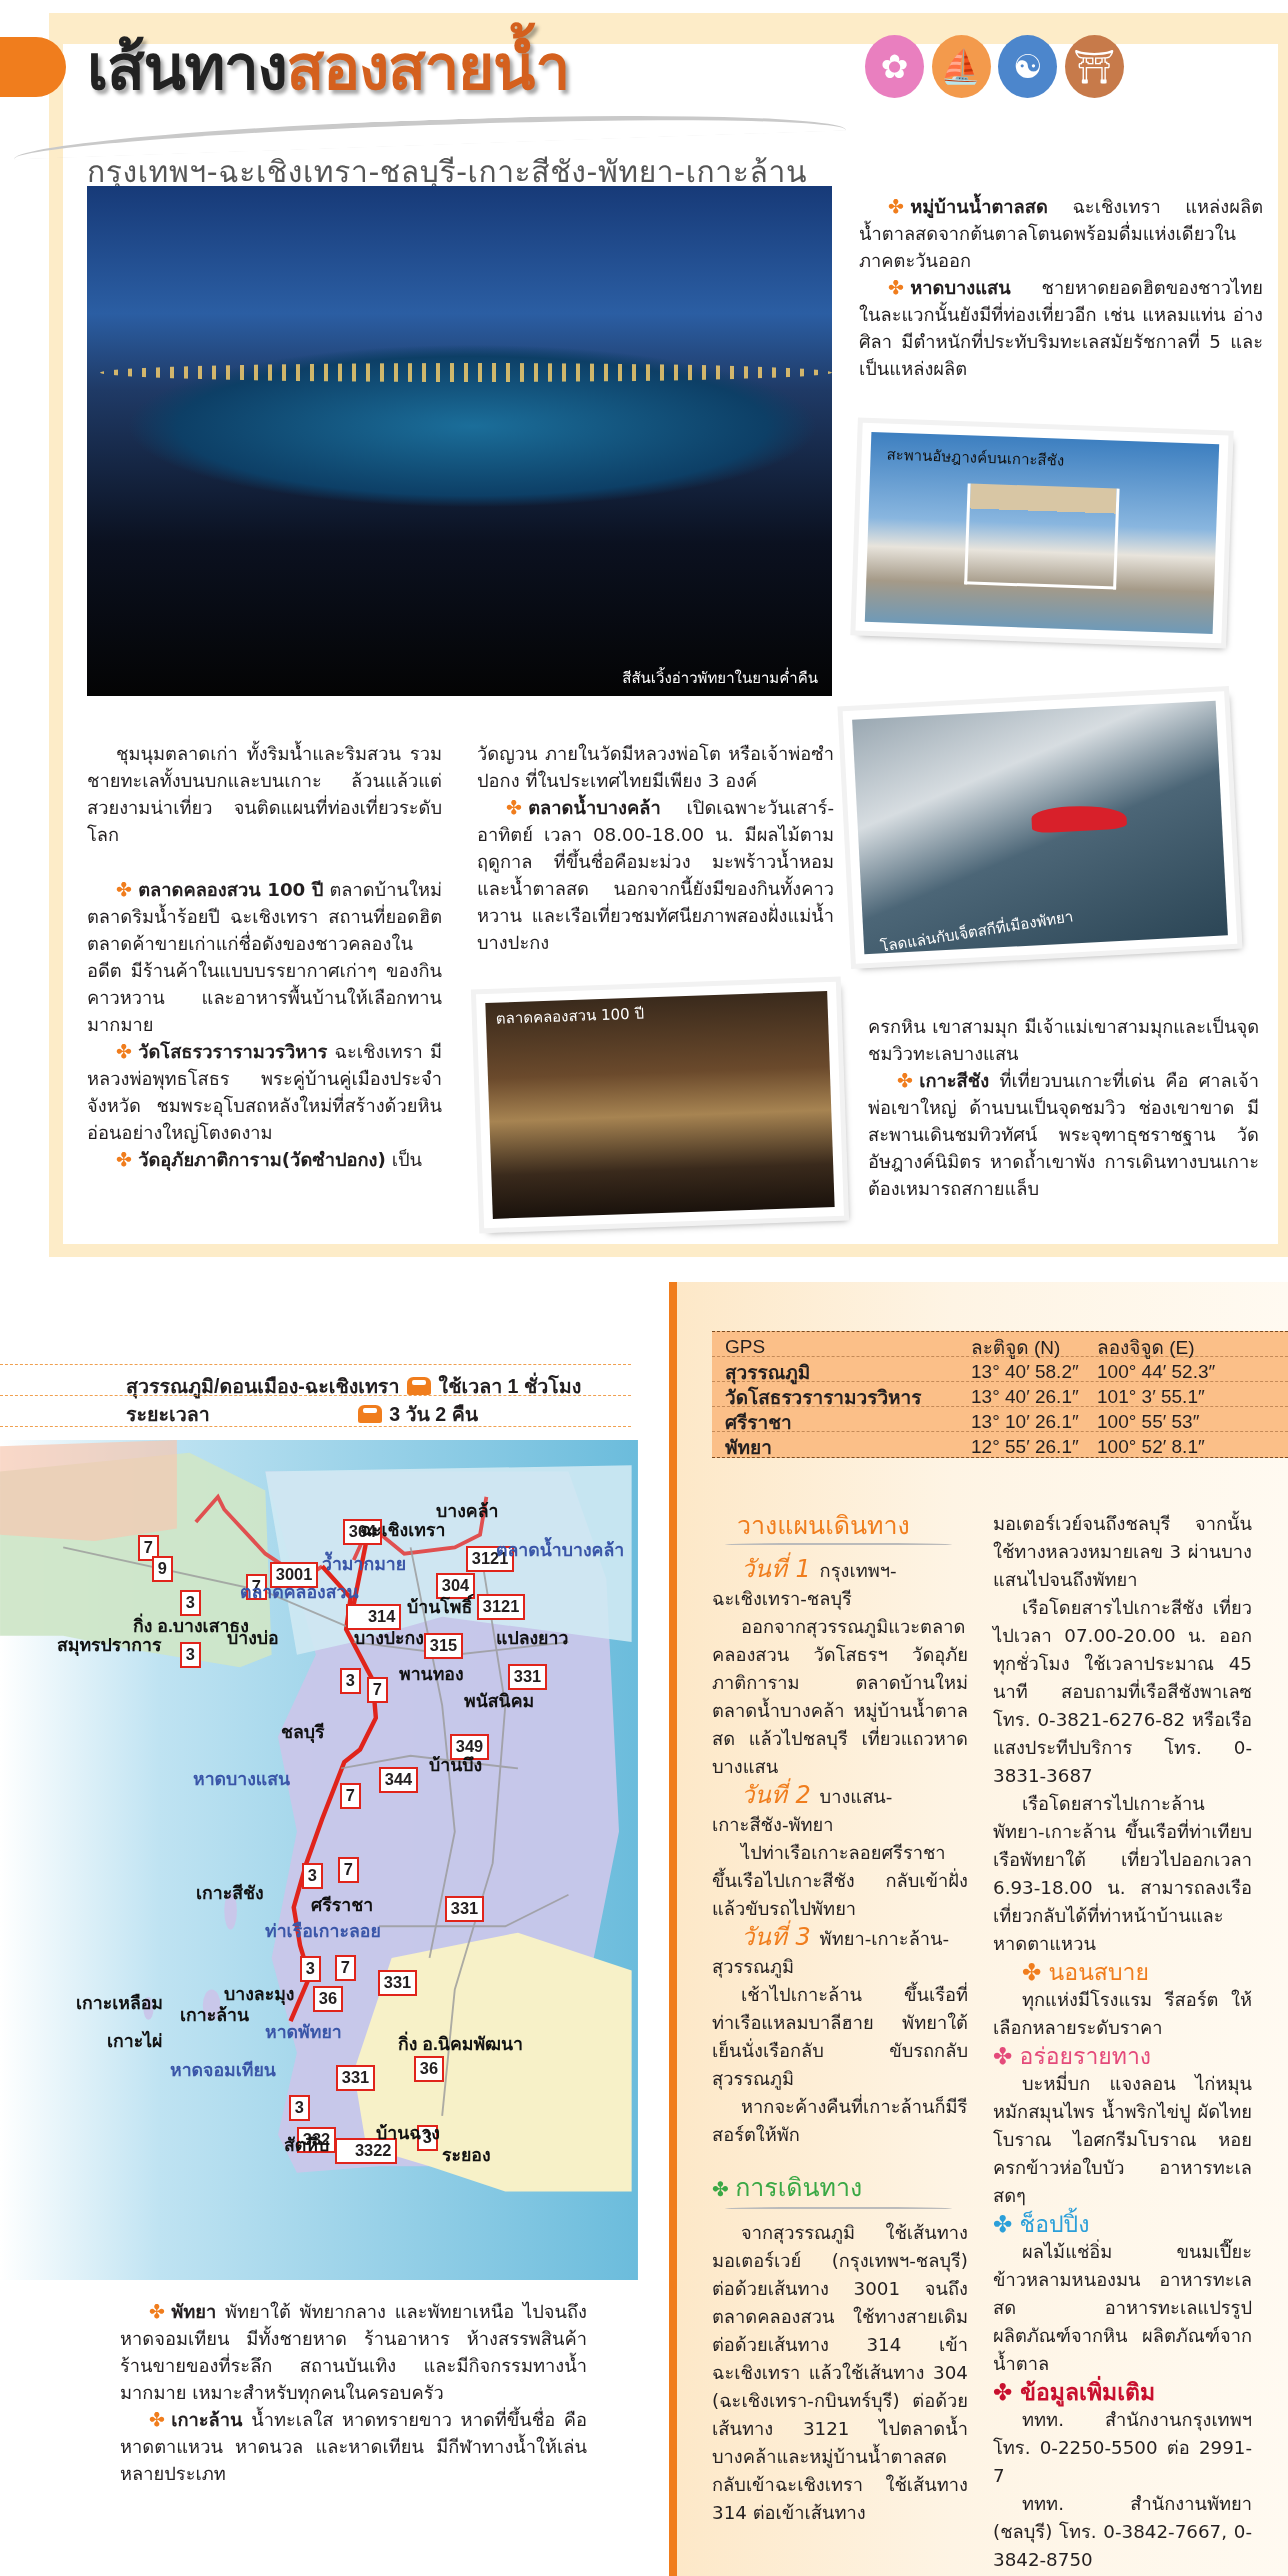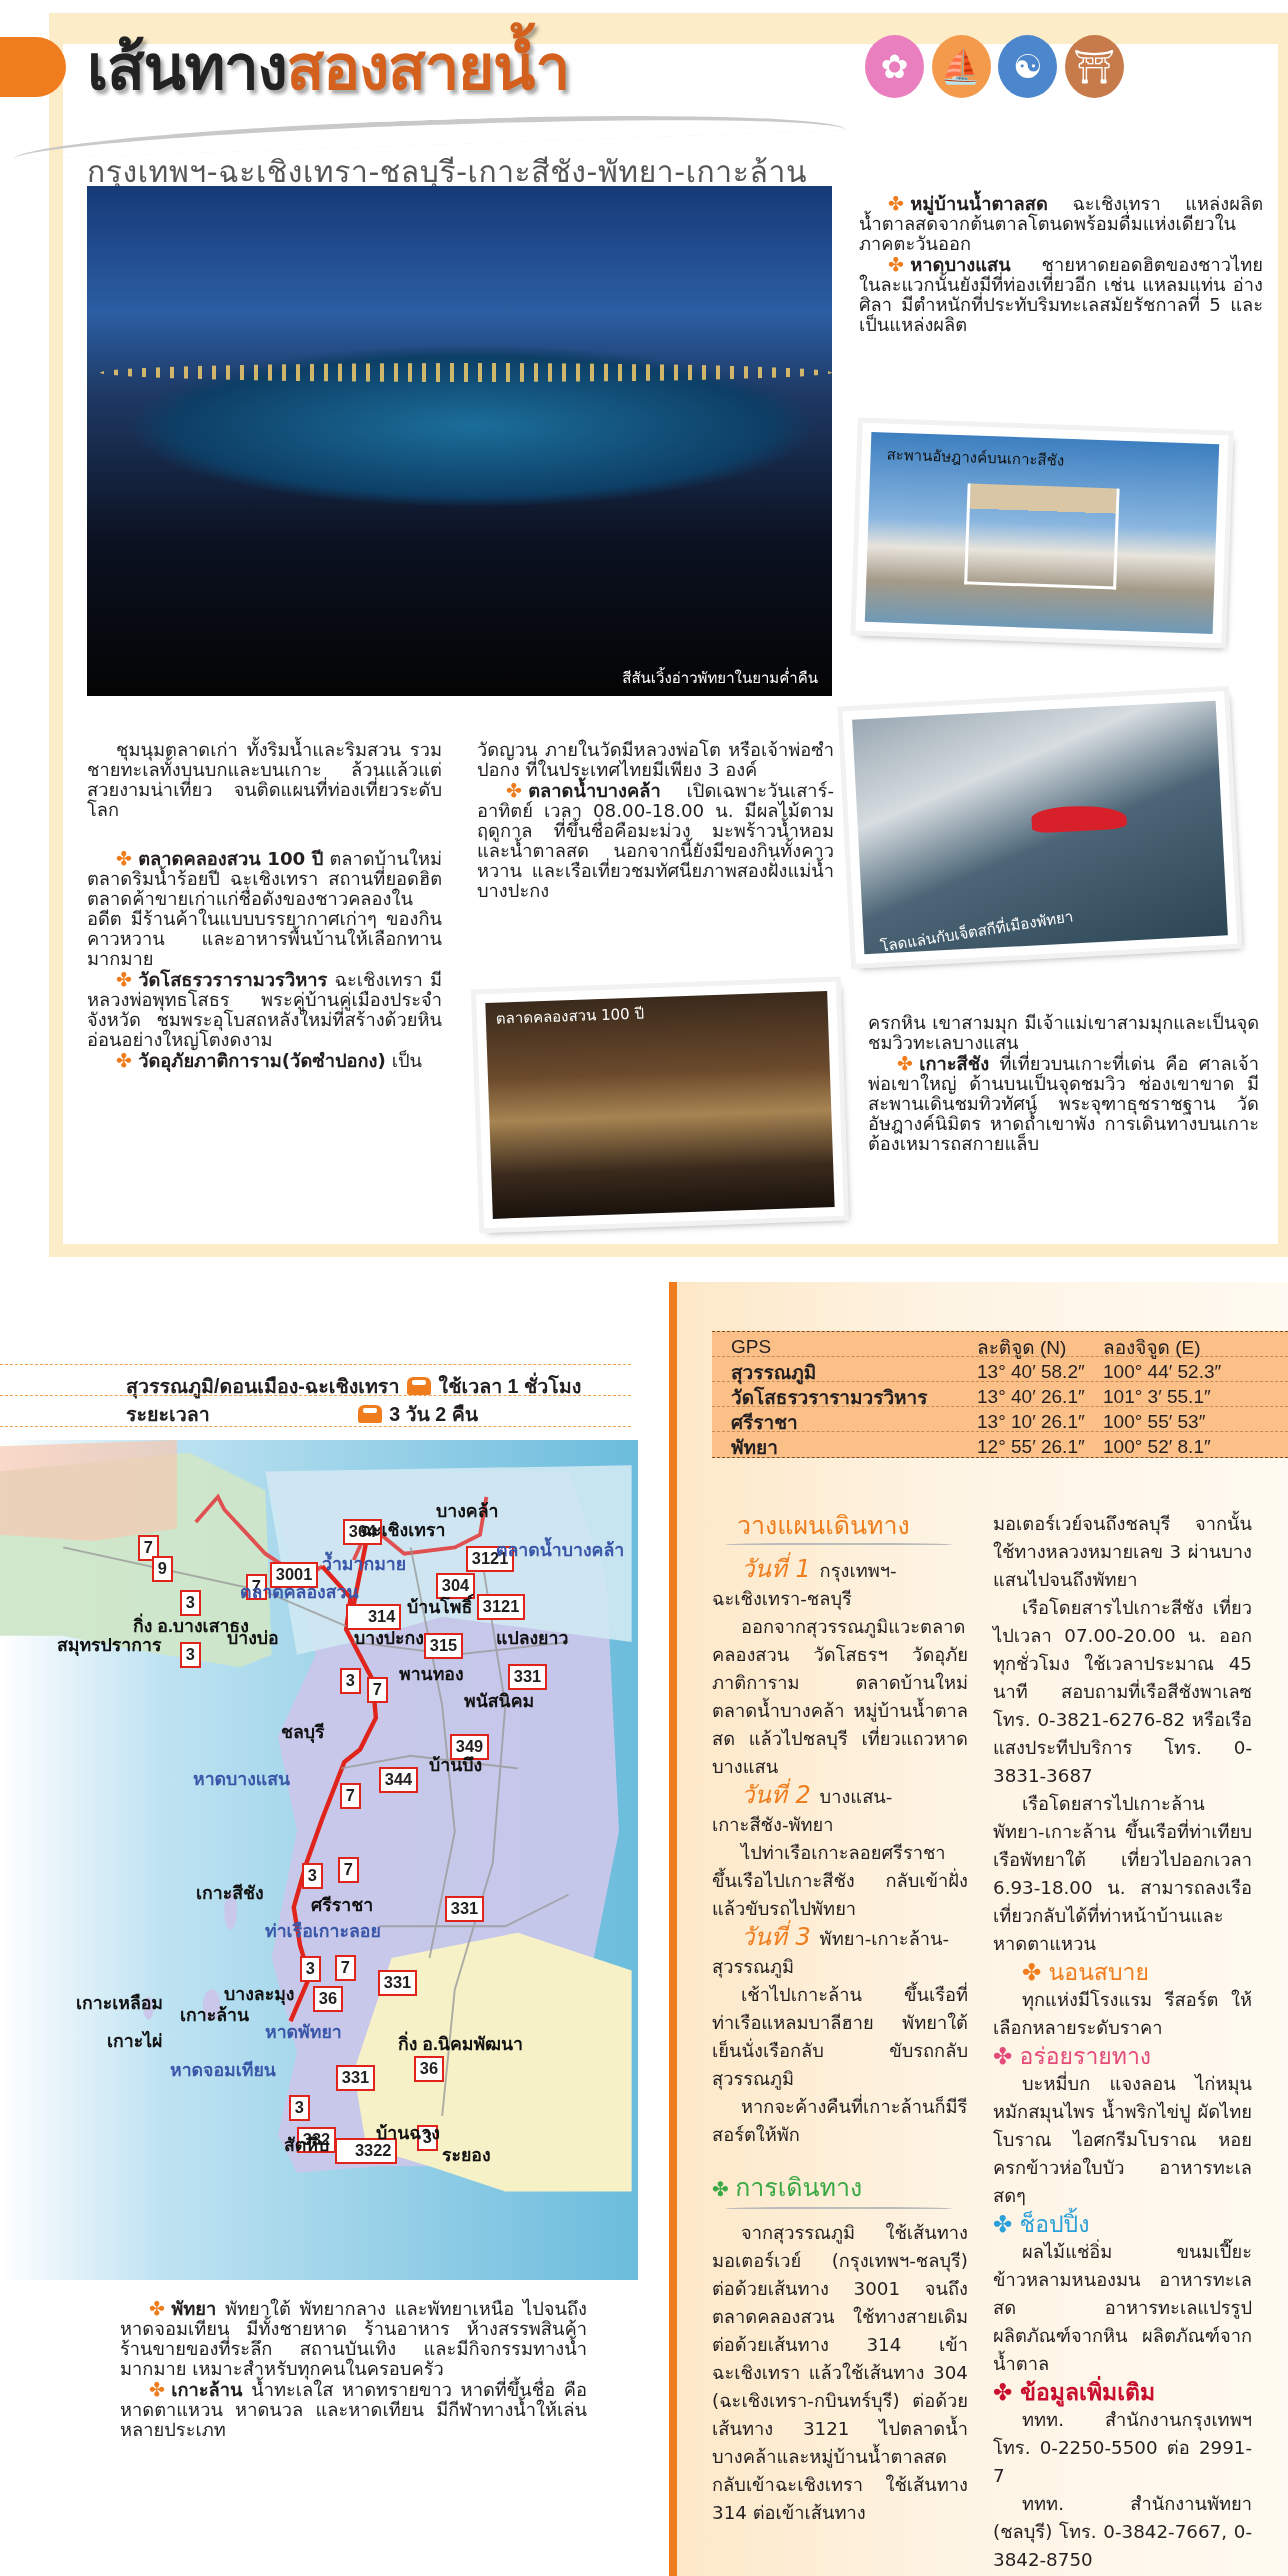--- a/index.html
+++ b/index.html
@@ -14,32 +14,32 @@
 .title .a{color:#222}
 .title .b{color:#d4601e}
 .swoosh{left:12.6px;top:120px;width:833px;height:25px;border-top:5px solid #c9c9c9;border-radius:50%/100% 100% 0 0;transform:rotate(-2deg)}
 .icons{left:865px;top:35px;display:flex;gap:7.6px}
 .icon-oval{width:59px;height:63px;border-radius:50%;display:flex;align-items:center;justify-content:center;color:#fff;font-size:33px}
 .subtitle{left:87px;top:148px;font-size:30px;color:#555;letter-spacing:0.6px}
 .photo-main{left:87px;top:186px;width:745px;height:510px;background:linear-gradient(180deg,#173a78 0%,#2b5ea3 25%,#1f3a66 40%,#0b1120 70%,#040404 100%);overflow:hidden}
 .bay{position:absolute;left:38px;top:158px;width:695px;height:164px;border-radius:50%;background:radial-gradient(ellipse at center,#1b6e9a 0%,#0d3f66 60%,transparent 70%)}
 .lights{position:absolute;left:12.6px;top:177px;width:732px;height:19px;background:repeating-linear-gradient(90deg,#ffd36b 0 3.8px,transparent 3.8px 14px);opacity:.8;border-radius:50%}
 .caption-white{color:#fff;font-size:15px;position:absolute}
-.text{font-size:18.3px;line-height:20px;text-align:justify}
+.text{font-size:18.3px;line-height:27px;text-align:justify}
 .text p{text-indent:29px}
 .bullet{color:#f07d1d;font-size:19px;margin-right:6.3px}
 .b{font-weight:bold}
 .polaroid{position:absolute;background:#fff;box-shadow:0 0 0 5px #f2f2f2,3.8px 5px 7.6px rgba(0,0,0,.35);overflow:hidden}
 .polaroid .img{position:absolute;inset:8.8px}
 .cap-dark{position:absolute;font-size:15px;color:#111}
 
 .orange-bar{left:669px;top:1282px;width:7.6px;height:1294px;background:#f07d1d}
 .right-panel{left:677px;top:1282px;width:611px;height:1294px;background:linear-gradient(90deg,#fde8c8 0%,#fef4e4 45%,#fffaf1 100%)}
 .gps{left:712px;top:1331px;width:576px;background:#fbbf88;border-top:1.9px dashed #7a4a20;border-bottom:1.9px dashed #7a4a20}
-.gps-row{display:grid;grid-template-columns:246px 126px 164px;height:25px;align-items:center;padding-left:19px;font-size:19px;border-bottom:1.3px dashed #c48a58;font-family:"Liberation Sans",sans-serif}
+.gps-row{display:grid;grid-template-columns:246px 126px 164px;height:25px;align-items:center;padding-left:13px;font-size:19px;border-bottom:1.3px dashed #c48a58;font-family:"Liberation Sans",sans-serif}
 .gps-row:last-child{border-bottom:none}
 .gps-row .n{font-weight:bold}
 .sec-head{font-size:25px;color:#f07d1d}
 .day{color:#f07d1d;font-size:24px;font-style:italic;margin-right:8.8px}
 .col-text{font-size:18.3px;line-height:28px;text-align:justify}
 .col-text p{text-indent:29px}
 .map{left:0;top:1440px;width:638px;height:840px;overflow:hidden}
 .route-box{position:absolute;background:#fff;border:2.5px solid #e0241b;font-weight:bold;font-size:16.4px;padding:0 3.8px;font-family:"Liberation Sans",sans-serif;line-height:21.5px}
 .place{position:absolute;font-weight:bold;font-size:17.7px;font-family:"Liberation Sans",sans-serif;color:#111}
 .place.blue{color:#3a56a8}

